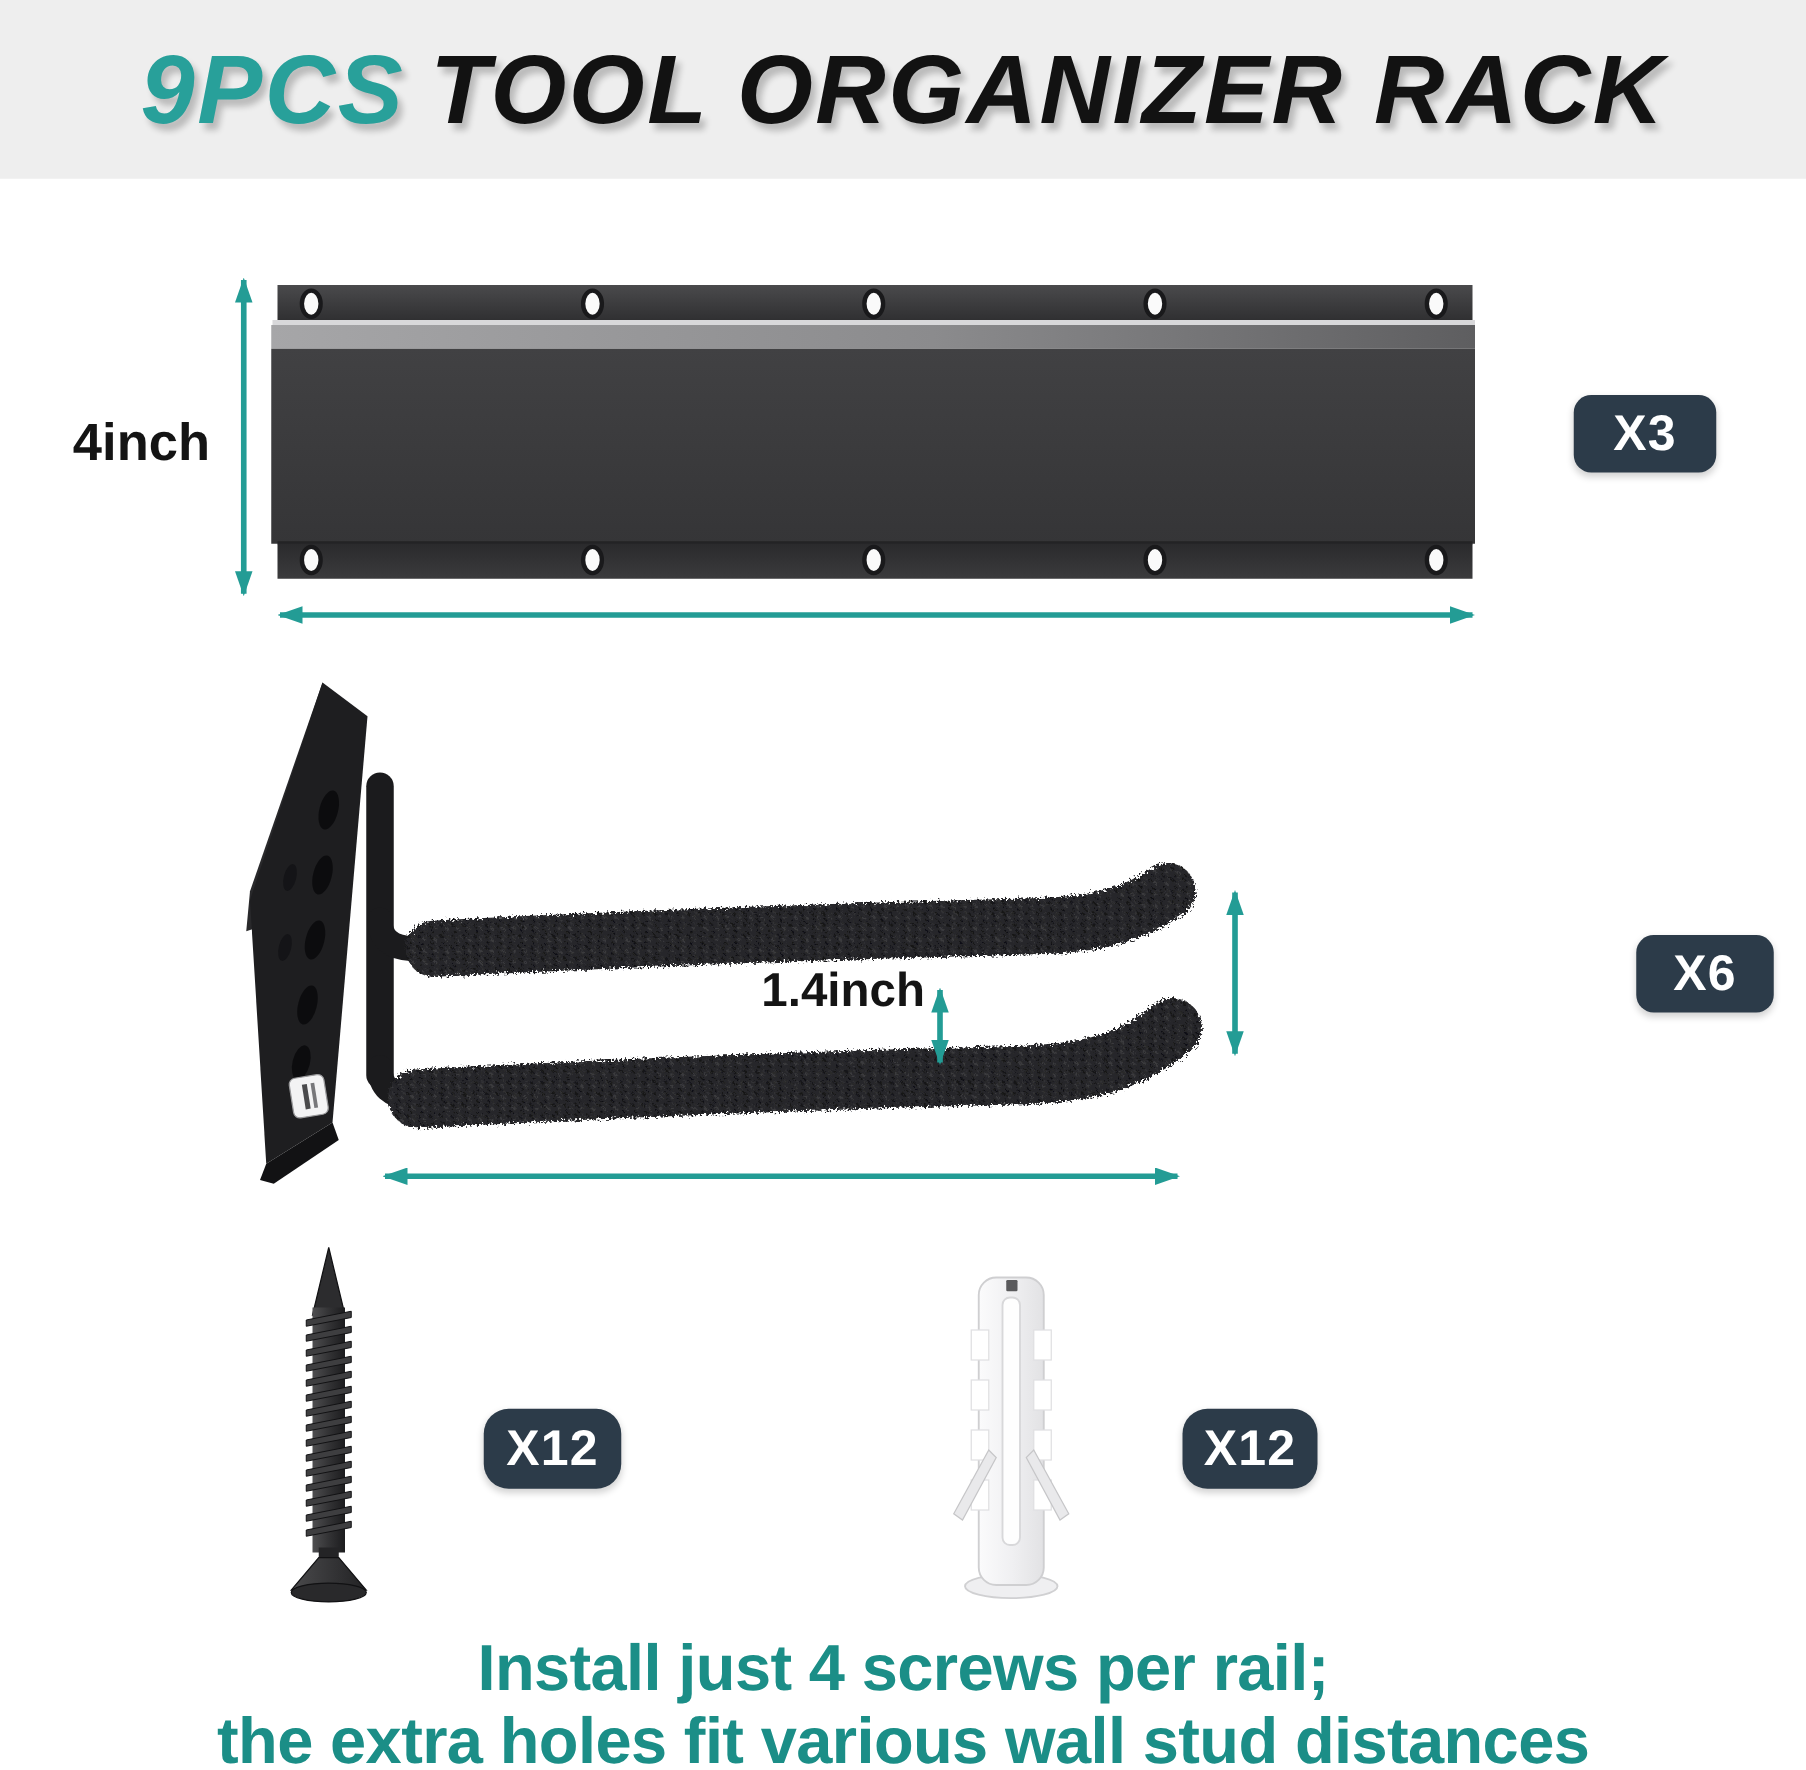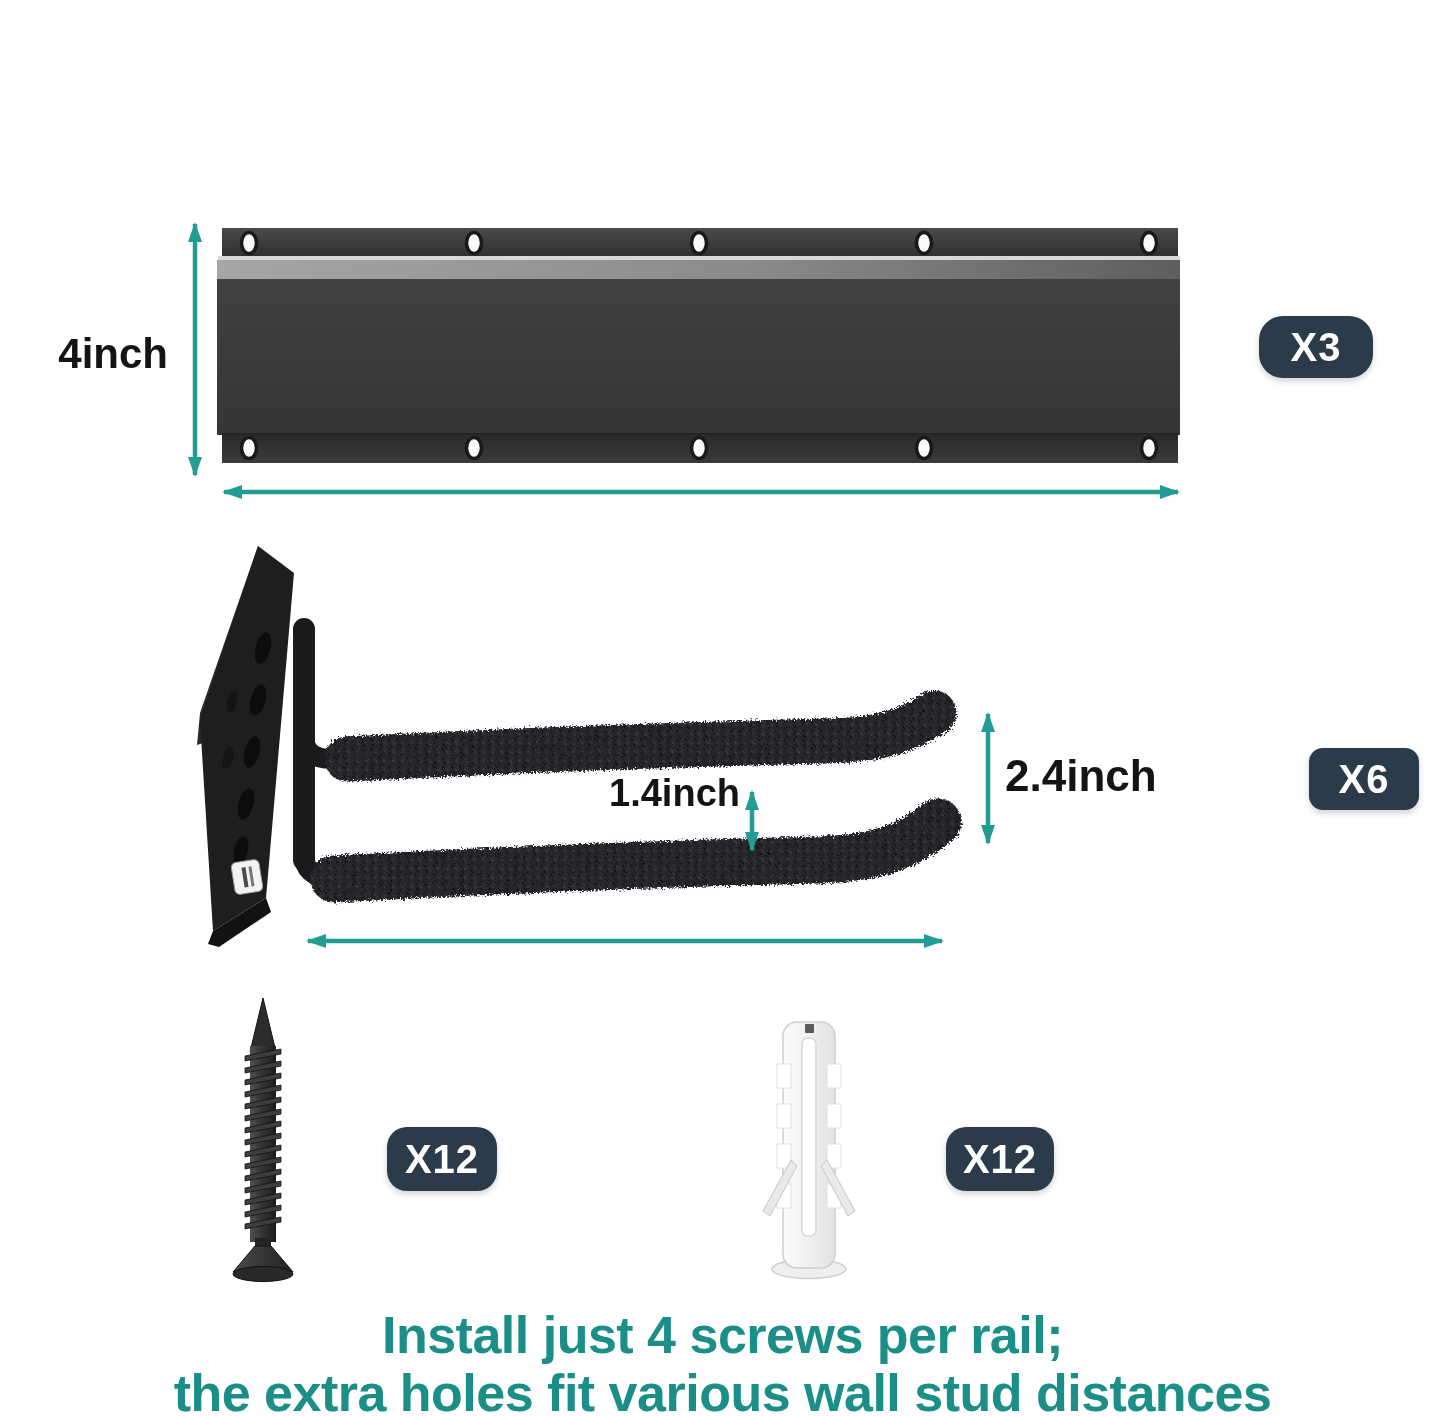--- a/index.html
+++ b/index.html
@@ -36,20 +36,23 @@
     position:absolute;left:0;top:1306px;width:100%;text-align:center;
     color:var(--footer_text,#1B8E87);font-weight:bold;font-size:52px;
     line-height:1.12;letter-spacing:-0.5px;
   }
 </style>
 </head>
 <body>
 
 <div class="canvas">
 
+  <div class="banner">
+    <h1 class="title"><span class="accent">9PCS</span><span class="main">TOOL ORGANIZER RACK</span></h1>
+  </div>
 
   <svg class="gfx" width="1445" height="1416" viewBox="0 0 1445 1416">
     <defs>
       <marker id="ah" viewBox="0 0 20 14" refX="18" refY="7" markerWidth="20" markerHeight="14" markerUnits="userSpaceOnUse" orient="auto-start-reverse">
         <path d="M0,0 L20,7 L0,14 Z" class="ah"></path>
       </marker>
       <linearGradient id="flangeTop" x1="0" y1="0" x2="0" y2="1">
         <stop offset="0" stop-color="#4A4A4C"></stop>
           <stop offset="1" stop-color="#2E2E30"></stop>
       </linearGradient>
@@ -199,24 +202,23 @@
       <rect x="802" y="1038" width="14" height="198" rx="6" fill="#FEFEFE" stroke="#D8D8DA" stroke-width="1.5"></rect>
       <rect x="805" y="1024" width="9" height="9" rx="1" fill="#5A5A5C"></rect>
       <g fill="#E9E9EB" stroke="#C6C6C8" stroke-width="1">
         <polygon points="797,1166 770,1216 763,1211 791,1160"></polygon>
         <polygon points="821,1166 848,1216 855,1211 827,1160"></polygon>
       </g>
     </g>
   </svg>
 
   <div class="dim-label" style="left:30px;top:330px;width:138px;text-align:right;font-size:42px;">4inch</div>
-  <div class="dim-label" style="left:1005px;top:751px;width:230px;text-align:left;font-size:44px;">2.4inch</div>
   <div class="dim-label" style="left:555px;top:772px;width:185px;text-align:right;font-size:38px;">1.4inch</div>
 
-  <div class="badge" style="left:1259px;top:316px;width:114px;height:62px;border-radius:24px;font-size:40px;">X3</div>
+  <div class="badge" style="left:1259px;top:316px;width:114px;height:62px;border-radius:14px;font-size:40px;">X3</div>
   <div class="badge" style="left:1309px;top:748px;width:110px;height:62px;border-radius:14px;font-size:40px;">X6</div>
   <div class="badge" style="left:387px;top:1127px;width:110px;height:64px;border-radius:20px;font-size:40px;">X12</div>
   <div class="badge" style="left:946px;top:1127px;width:108px;height:64px;border-radius:20px;font-size:40px;">X12</div>
 
   <div class="footer-note">
     <div>Install just 4 screws per rail;</div>
     <div>the extra holes fit various wall stud distances</div>
   </div>
 
 </div>

